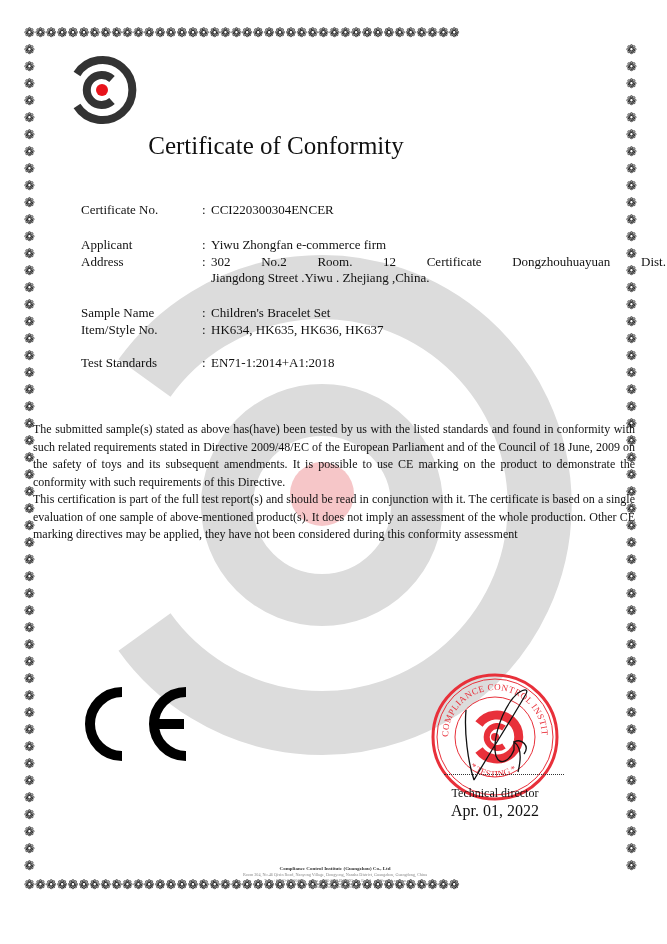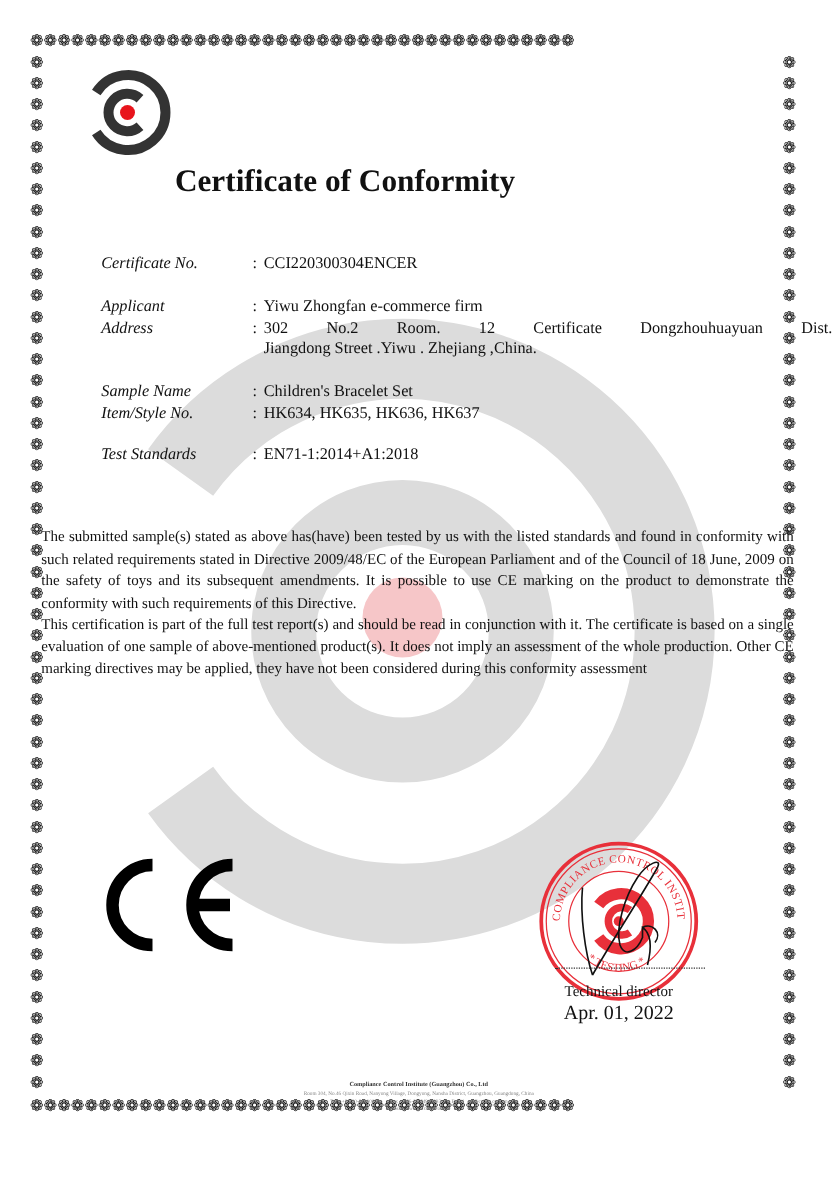--- a/index.html
+++ b/index.html
@@ -5,23 +5,23 @@
   html, body { margin: 0; padding: 0; background: #ffffff; }
   body { width: 667px; height: 944px; position: relative; overflow: hidden; font-family: "Liberation Serif", "DejaVu Serif", serif; color: #111; }
   .border { position: absolute; left: 24px; top: 24px; width: 619px; height: 869px; }
   .border-top, .border-bottom, .border-left, .border-right { position: absolute; overflow: hidden; font-size: 13px; line-height: 17px; color: #000; white-space: nowrap; letter-spacing: 0px; }
   .border-top { left: 0; top: 0; width: 619px; height: 17px; }
   .border-bottom { left: 0; bottom: 0; width: 619px; height: 17px; }
   .border-left { left: 0; top: 17px; width: 17px; height: 835px; white-space: normal; word-break: break-all; }
   .border-right { right: 0; top: 17px; width: 17px; height: 835px; white-space: normal; word-break: break-all; }
   .watermark { position: absolute; left: 0; top: 0; width: 667px; height: 944px; pointer-events: none; }
   .logo { position: absolute; left: 64px; top: 52px; width: 76px; height: 76px; }
-  .title { position: absolute; left: 0; top: 132px; width: 552px; text-align: center; font-weight: bold; font-size: 25px; }
+  .title { position: absolute; left: 0; top: 132px; width: 552px; text-align: center; font-weight: normal; font-size: 25px; }
   .field { position: absolute; left: 81px; font-size: 13px; line-height: 16px; }
-  .field .label { position: absolute; left: 0; top: 0; width: 118px; font-style: italic; }
+  .field .label { position: absolute; left: 0; top: 0; width: 118px; }
   .field .colon { position: absolute; left: 121px; top: 0; }
   .field .value { position: absolute; left: 130px; top: 0; width: 455px; }
   .addr-line1 { display: flex; justify-content: space-between; width: 455px; text-align: right; }
   .body-text { position: absolute; left: 33px; width: 602px; font-size: 12px; line-height: 17.5px; text-align: justify; }
   .ce-mark { position: absolute; left: 78px; top: 686px; width: 116px; height: 76px; }
   .seal { position: absolute; left: 430px; top: 672px; width: 130px; height: 130px; }
   .sig-line { position: absolute; left: 444px; top: 774px; width: 120px; border-top: 1.5px dotted #333; }
   .sig-title { position: absolute; left: 420px; top: 786px; width: 150px; text-align: center; font-size: 12px; }
   .sig-date { position: absolute; left: 420px; top: 802px; width: 150px; text-align: center; font-size: 16px; }
   .footer { position: absolute; left: 150px; top: 866px; width: 370px; text-align: center; color: #888; font-size: 4.2px; line-height: 6px; }

